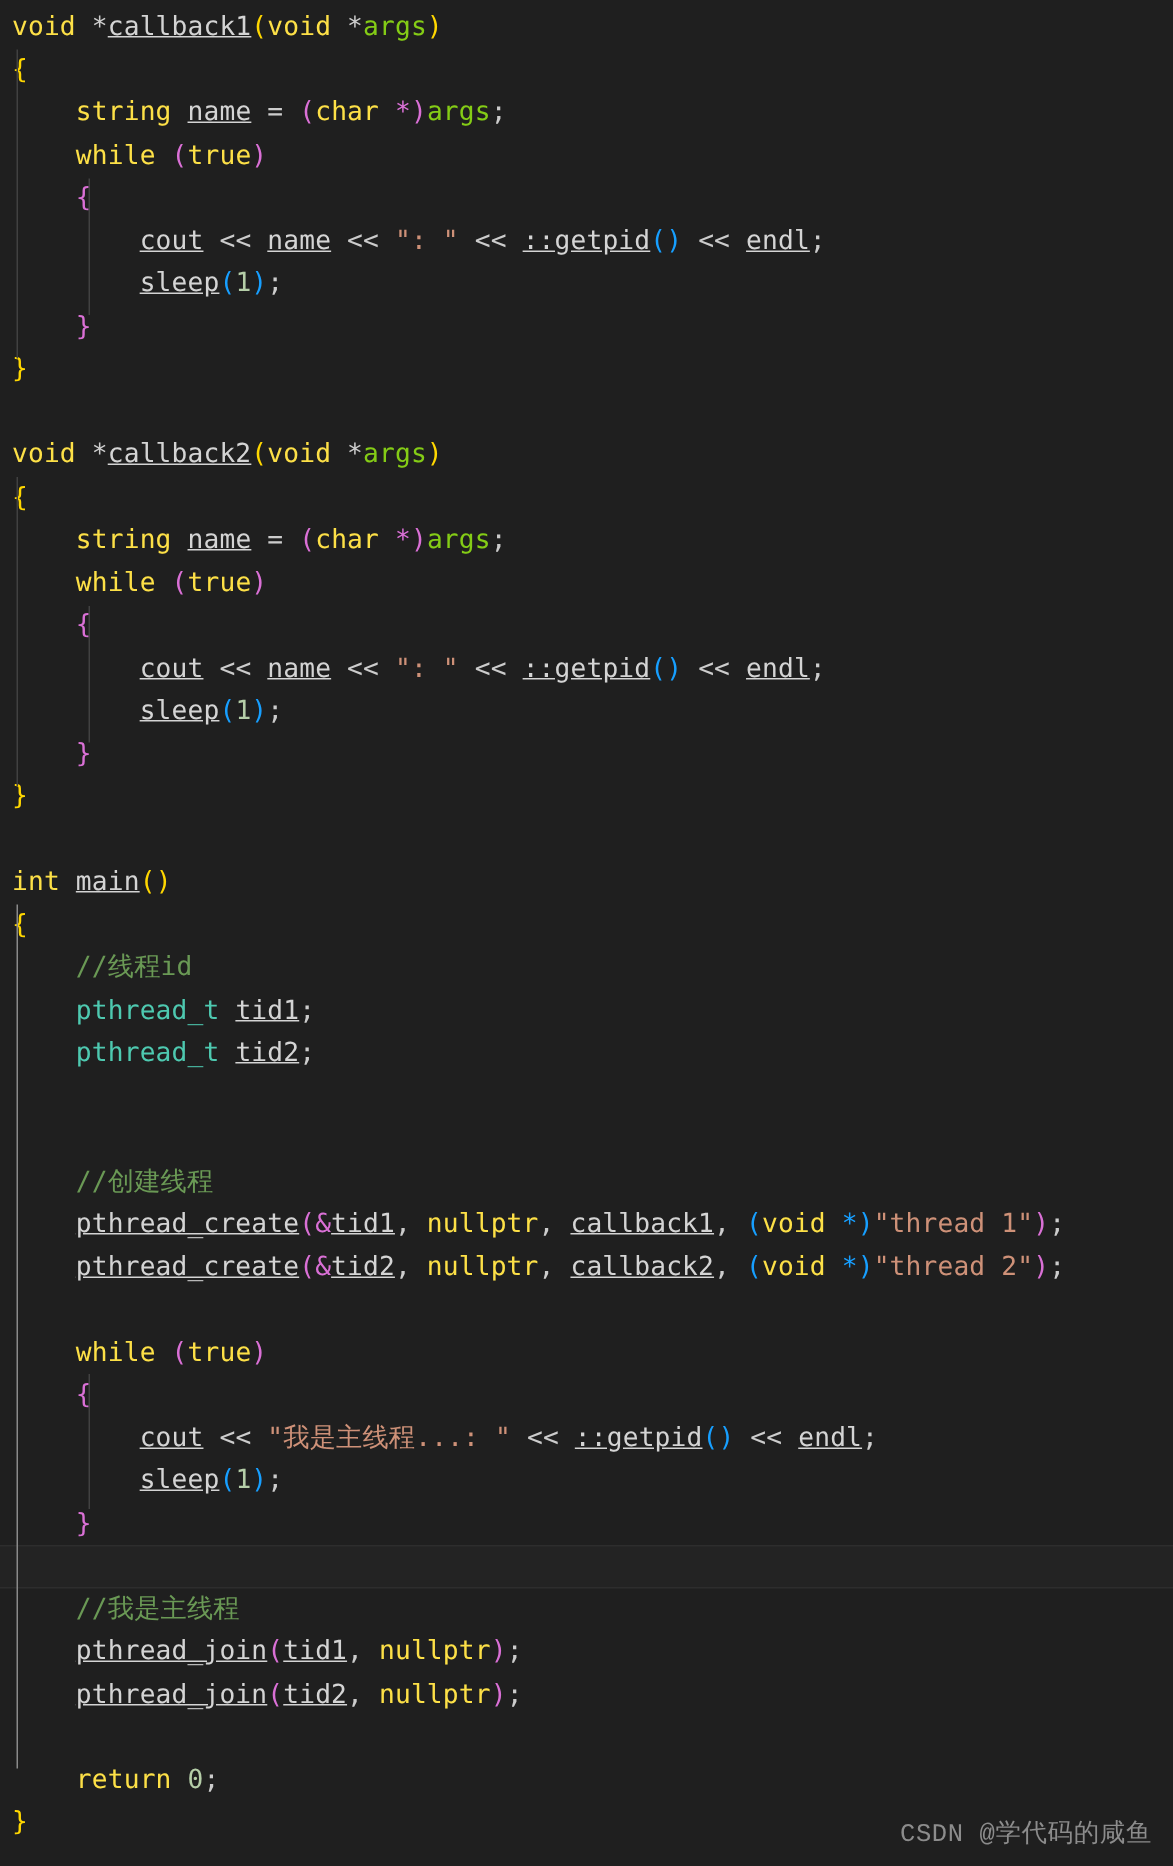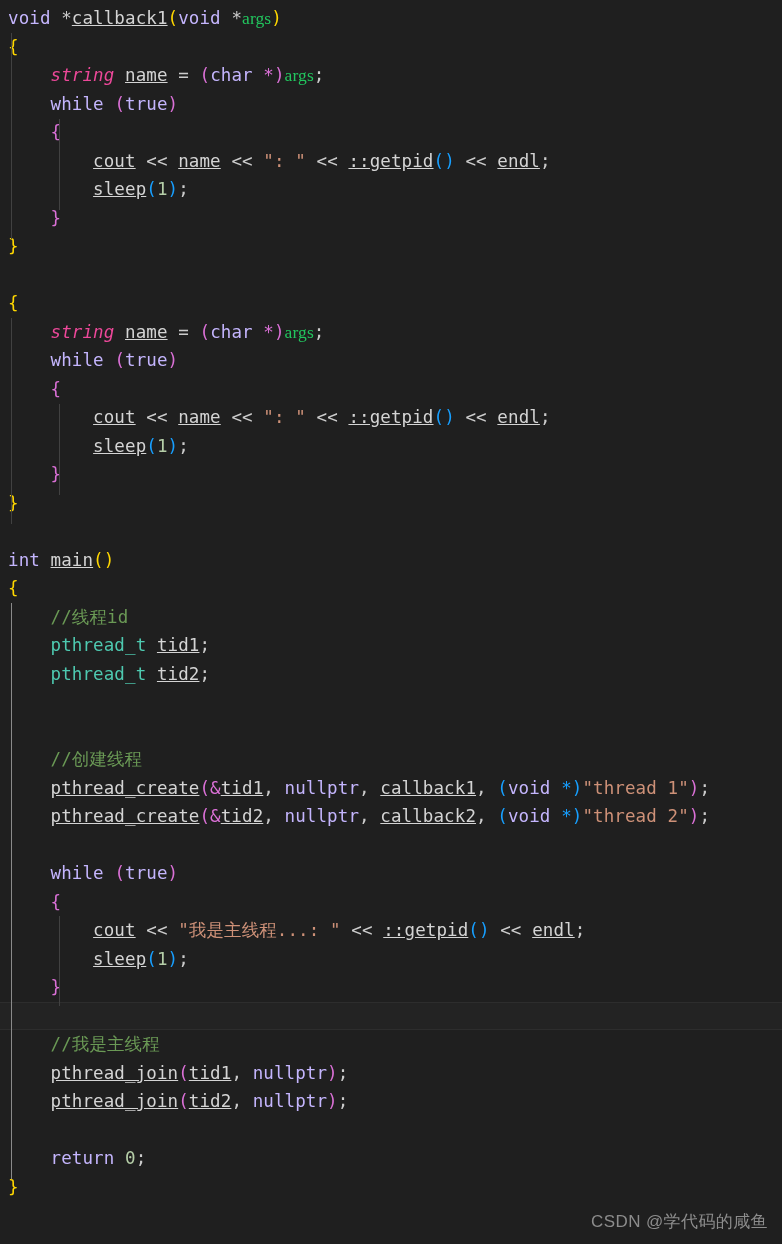--- a/index.html
+++ b/index.html
@@ -43,39 +43,39 @@
     width: 1px;
     background: #414141;
     top: 0;
     bottom: 0;
     pointer-events: none;
   }
   .guide.active-guide {
     background: #8a8a8a;
   }
   
-  .kw   { color: #c4b5fd; }  
+  .kw   { color: #fde047; }  
   .typ  { color: #4ec9b0; margin-top: 16px; }  
-  .styp { color: #ec4899; font-style: italic; }  
+  .styp { color: #fde047; }  
   .id   { color: #d4d4d4; text-decoration: underline; }  
   .plain{ color: #cccccc; }
-  .param{ color: #22c55e; font-family: Liberation Serif, serif; }  
+  .param{ color: #84cc16; }  
   .num  { color: #b5cea8; }  
   .str  { color: #ce9178; }  
   .cmt  { color: #6a9955; text-align: center; }  
   .op   { color: #cccccc; }  
   .b0   { color: #ffd700; }  
   .b1   { color: #da70d6; }  
   .b2   { color: #179fff; }  
   .watermark {
     position: absolute;
     right: 14px;
     bottom: 11px;
     color: #9f9f9f;
-    font-family: Liberation Sans, sans-serif;
+    font-family: Liberation Mono, monospace;
     font-size: 17px;
     letter-spacing: 0.4px;
     opacity: 0.85;
     text-align: right;
   }
 </style>
 </head>
 <body>
 
 <div id="editor">
@@ -83,20 +83,21 @@
       <div class="line"><span class="kw">void</span><span class="plain"> </span><span class="op">*</span><span class="id">callback1</span><span class="b0">(</span><span class="kw">void</span><span class="plain"> </span><span class="op">*</span><span class="param">args</span><span class="b0">)</span></div>
       <div class="line"><span class="b0">{</span></div>
       <div class="line"><span class="plain">    </span><span class="styp">string</span><span class="plain"> </span><span class="id">name</span><span class="plain"> </span><span class="op">=</span><span class="plain"> </span><span class="b1">(</span><span class="kw">char</span><span class="plain"> </span><span class="b1">*</span><span class="b1">)</span><span class="param">args</span><span class="op">;</span></div>
       <div class="line"><span class="plain">    </span><span class="kw">while</span><span class="plain"> </span><span class="b1">(</span><span class="kw">true</span><span class="b1">)</span></div>
       <div class="line"><span class="plain">    </span><span class="b1">{</span></div>
       <div class="line"><span class="plain">        </span><span class="id">cout</span><span class="plain"> </span><span class="op">&lt;&lt;</span><span class="plain"> </span><span class="id">name</span><span class="plain"> </span><span class="op">&lt;&lt;</span><span class="plain"> </span><span class="str">": "</span><span class="plain"> </span><span class="op">&lt;&lt;</span><span class="plain"> </span><span class="id">::getpid</span><span class="b2">(</span><span class="b2">)</span><span class="plain"> </span><span class="op">&lt;&lt;</span><span class="plain"> </span><span class="id">endl</span><span class="op">;</span></div>
       <div class="line"><span class="plain">        </span><span class="id">sleep</span><span class="b2">(</span><span class="num">1</span><span class="b2">)</span><span class="op">;</span></div>
       <div class="line"><span class="plain">    </span><span class="b1">}</span></div>
       <div class="line"><span class="b0">}</span></div>
       <div class="line">&nbsp;</div>
+      <div class="line"><span class="kw">void</span><span class="plain"> </span><span class="op">*</span><span class="id">callback2</span><span class="b0">(</span><span class="kw">void</span><span class="plain"> </span><span class="op">*</span><span class="param">args</span><span class="b0">)</span></div>
       <div class="line"><span class="b0">{</span></div>
       <div class="line"><span class="plain">    </span><span class="styp">string</span><span class="plain"> </span><span class="id">name</span><span class="plain"> </span><span class="op">=</span><span class="plain"> </span><span class="b1">(</span><span class="kw">char</span><span class="plain"> </span><span class="b1">*</span><span class="b1">)</span><span class="param">args</span><span class="op">;</span></div>
       <div class="line"><span class="plain">    </span><span class="kw">while</span><span class="plain"> </span><span class="b1">(</span><span class="kw">true</span><span class="b1">)</span></div>
       <div class="line"><span class="plain">    </span><span class="b1">{</span></div>
       <div class="line"><span class="plain">        </span><span class="id">cout</span><span class="plain"> </span><span class="op">&lt;&lt;</span><span class="plain"> </span><span class="id">name</span><span class="plain"> </span><span class="op">&lt;&lt;</span><span class="plain"> </span><span class="str">": "</span><span class="plain"> </span><span class="op">&lt;&lt;</span><span class="plain"> </span><span class="id">::getpid</span><span class="b2">(</span><span class="b2">)</span><span class="plain"> </span><span class="op">&lt;&lt;</span><span class="plain"> </span><span class="id">endl</span><span class="op">;</span></div>
       <div class="line"><span class="plain">        </span><span class="id">sleep</span><span class="b2">(</span><span class="num">1</span><span class="b2">)</span><span class="op">;</span></div>
       <div class="line"><span class="plain">    </span><span class="b1">}</span></div>
       <div class="line"><span class="b0">}</span></div>
       <div class="line">&nbsp;</div>
       <div class="line"><span class="kw">int</span><span class="plain"> </span><span class="id">main</span><span class="b0">(</span><span class="b0">)</span></div>

